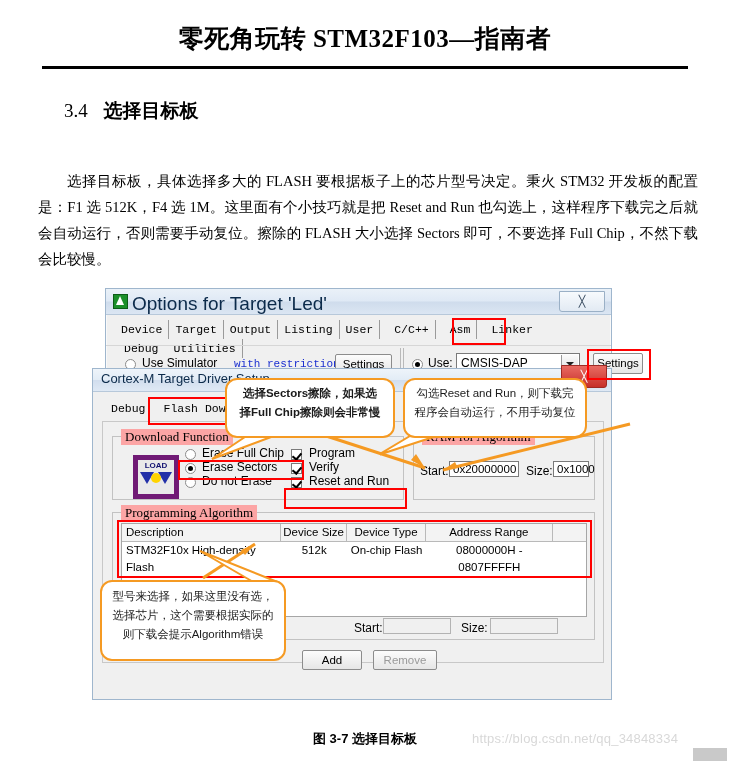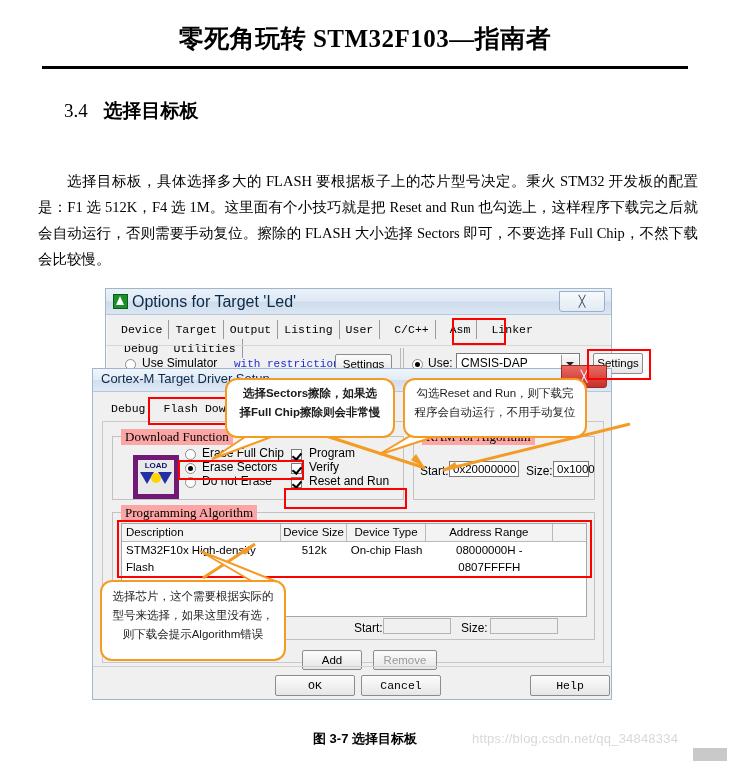--- a/index.html
+++ b/index.html
@@ -61,21 +61,21 @@
     position:absolute;left:7px;top:5px;width:13px;height:13px;
     background:#1a8f2a;border:1px solid #0c5c18;
   }
   .keil-icon::after{
     content:"";position:absolute;left:2px;top:1px;width:0;height:0;
     border-left:4px solid transparent;border-right:4px solid transparent;
     border-bottom:9px solid #ffffff;
   }
   .opt-title-text{
     position:absolute;left:26px;top:4px;
-    font-family:"Liberation Sans", sans-serif;font-size:16px;color:#0b2a4a;
+    font-family:"Liberation Sans", sans-serif;font-size:19px;color:#0b2a4a;
   }
   .win-close{
     position:absolute;right:6px;top:2px;width:44px;height:19px;
     background:linear-gradient(to bottom,#f7fafd,#e2eaf3);
     border:1px solid #9ab0c6;border-radius:0 0 3px 3px;
     font-family:"Liberation Sans", sans-serif;font-size:11px;color:#36495e;
     text-align:center;line-height:19px;
   }
 
   .tabstrip{
@@ -362,25 +362,20 @@
           <span class="tinp ro" style="position:absolute;left:270px;top:105px;width:68px;height:16px;line-height:15px;"></span>
           <span class="lbl" style="position:absolute;left:348px;top:108px;">Size:</span>
           <span class="tinp ro" style="position:absolute;left:377px;top:105px;width:68px;height:16px;line-height:15px;"></span>
         </div>
         <div class="redbox" style="left:14px;top:98px;width:471px;height:54px;"></div>
 
         <span class="btn" style="position:absolute;left:199px;top:228px;width:58px;height:18px;line-height:18px;">Add</span>
         <span class="btn" style="position:absolute;left:270px;top:228px;width:62px;height:18px;line-height:18px;color:#9a9a9a;">Remove</span>
       </div>
 
-      <div class="btnrow">
-        <span class="btn btn-mono" style="position:absolute;left:182px;top:8px;width:78px;height:19px;line-height:19px;">OK</span>
-        <span class="btn btn-mono" style="position:absolute;left:268px;top:8px;width:78px;height:19px;line-height:19px;">Cancel</span>
-        <span class="btn btn-mono" style="position:absolute;left:437px;top:8px;width:78px;height:19px;line-height:19px;">Help</span>
-      </div>
     </div>
   </div>
 
   <svg class="tail" style="left:200px;top:375px;width:230px;height:90px;" viewBox="0 0 230 90">
     <polyline points="98,52 12,84 60,52" fill="#ffffff" stroke="#f59a23" stroke-width="2"></polyline>
   </svg>
   <svg class="tail" style="left:380px;top:375px;width:250px;height:95px;" viewBox="0 0 250 95">
     <polyline points="40,55 -2,80 75,55" fill="#ffffff" stroke="#f59a23" stroke-width="2"></polyline>
   </svg>
   <svg class="tail" style="left:95px;top:545px;width:260px;height:60px;" viewBox="0 0 260 60">
@@ -404,22 +399,22 @@
     <span class="ln">选择Sectors擦除，如果选</span>
     <span class="ln">择Full Chip擦除则会非常慢</span>
   </div>
 
   <div class="callout" style="left:403px;top:378px;width:180px;height:52px;padding-top:4px;">
     <span class="ln">勾选Reset and Run，则下载完</span>
     <span class="ln">程序会自动运行，不用手动复位</span>
   </div>
 
   <div class="callout" style="left:100px;top:580px;width:182px;height:72px;padding-top:5px;">
+    <span class="ln">型号来选择，如果这里没有选，</span>
     <span class="ln">选择芯片，这个需要根据实际的</span>
-    <span class="ln">型号来选择，如果这里没有选，</span>
     <span class="ln">则下载会提示Algorithm错误</span>
   </div>
 
   <div class="fig-caption">图 3-7 选择目标板</div>
   <div class="watermark">https://blog.csdn.net/qq_34848334</div>
   <div class="wm-block"></div>
 
 </div>
 
 </body></html>

